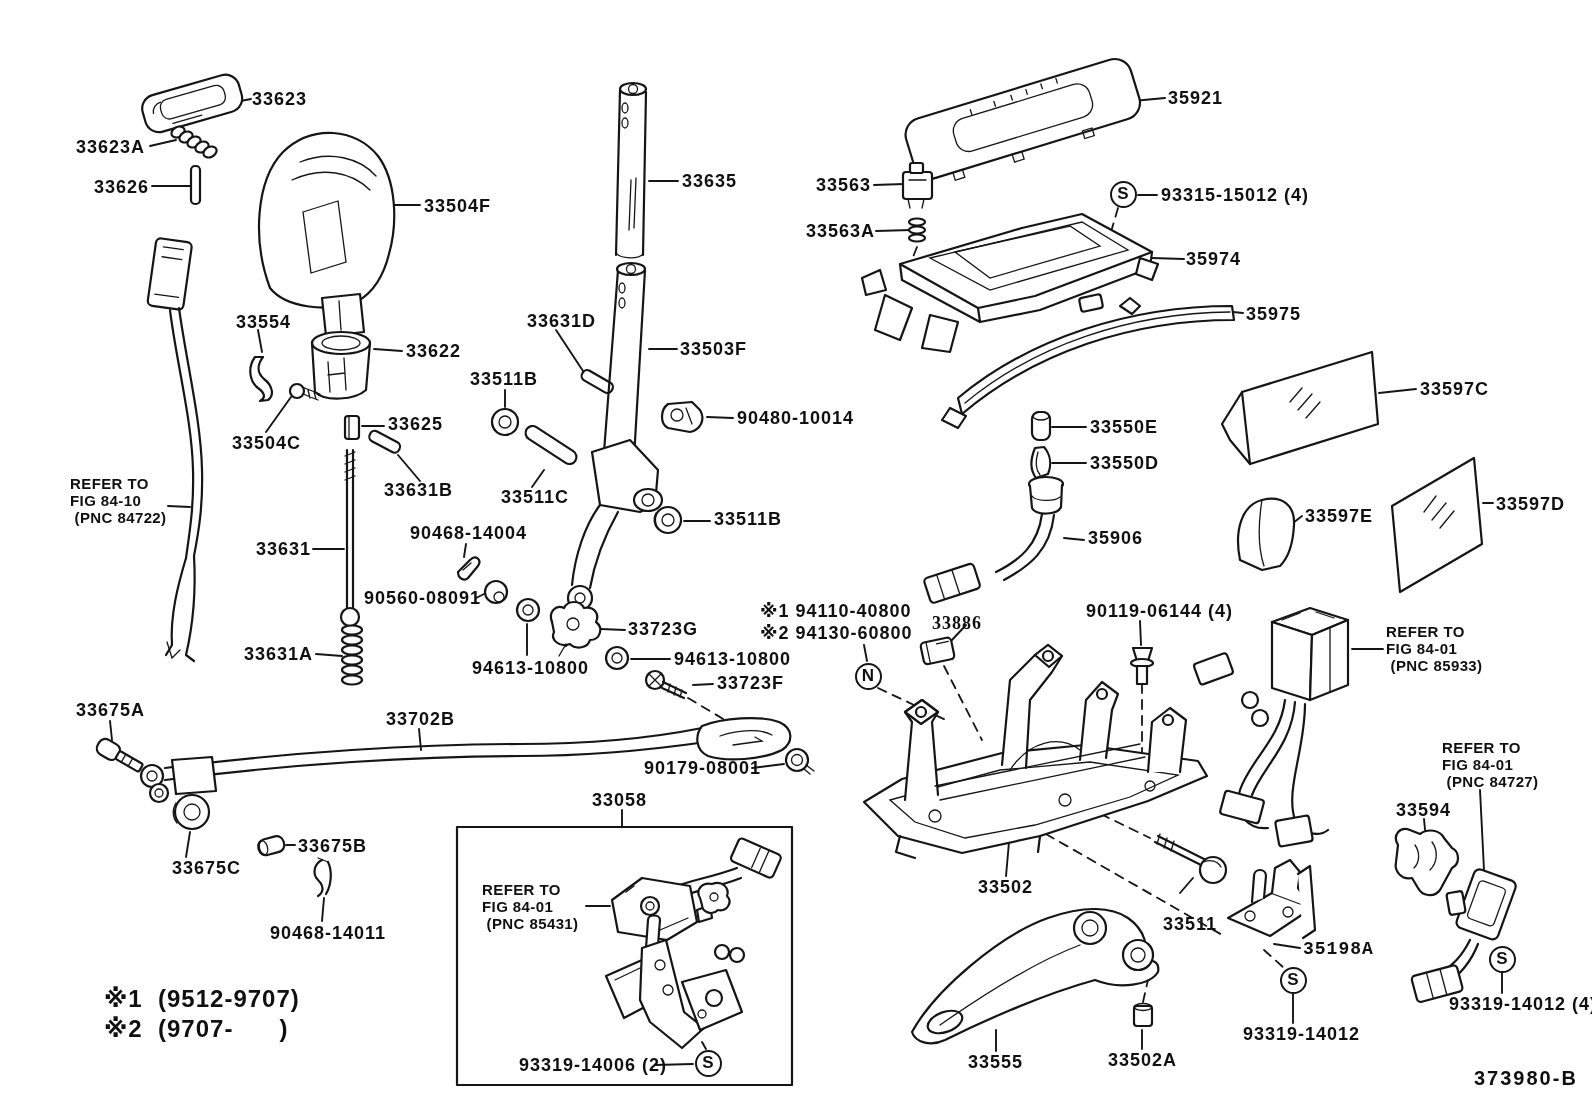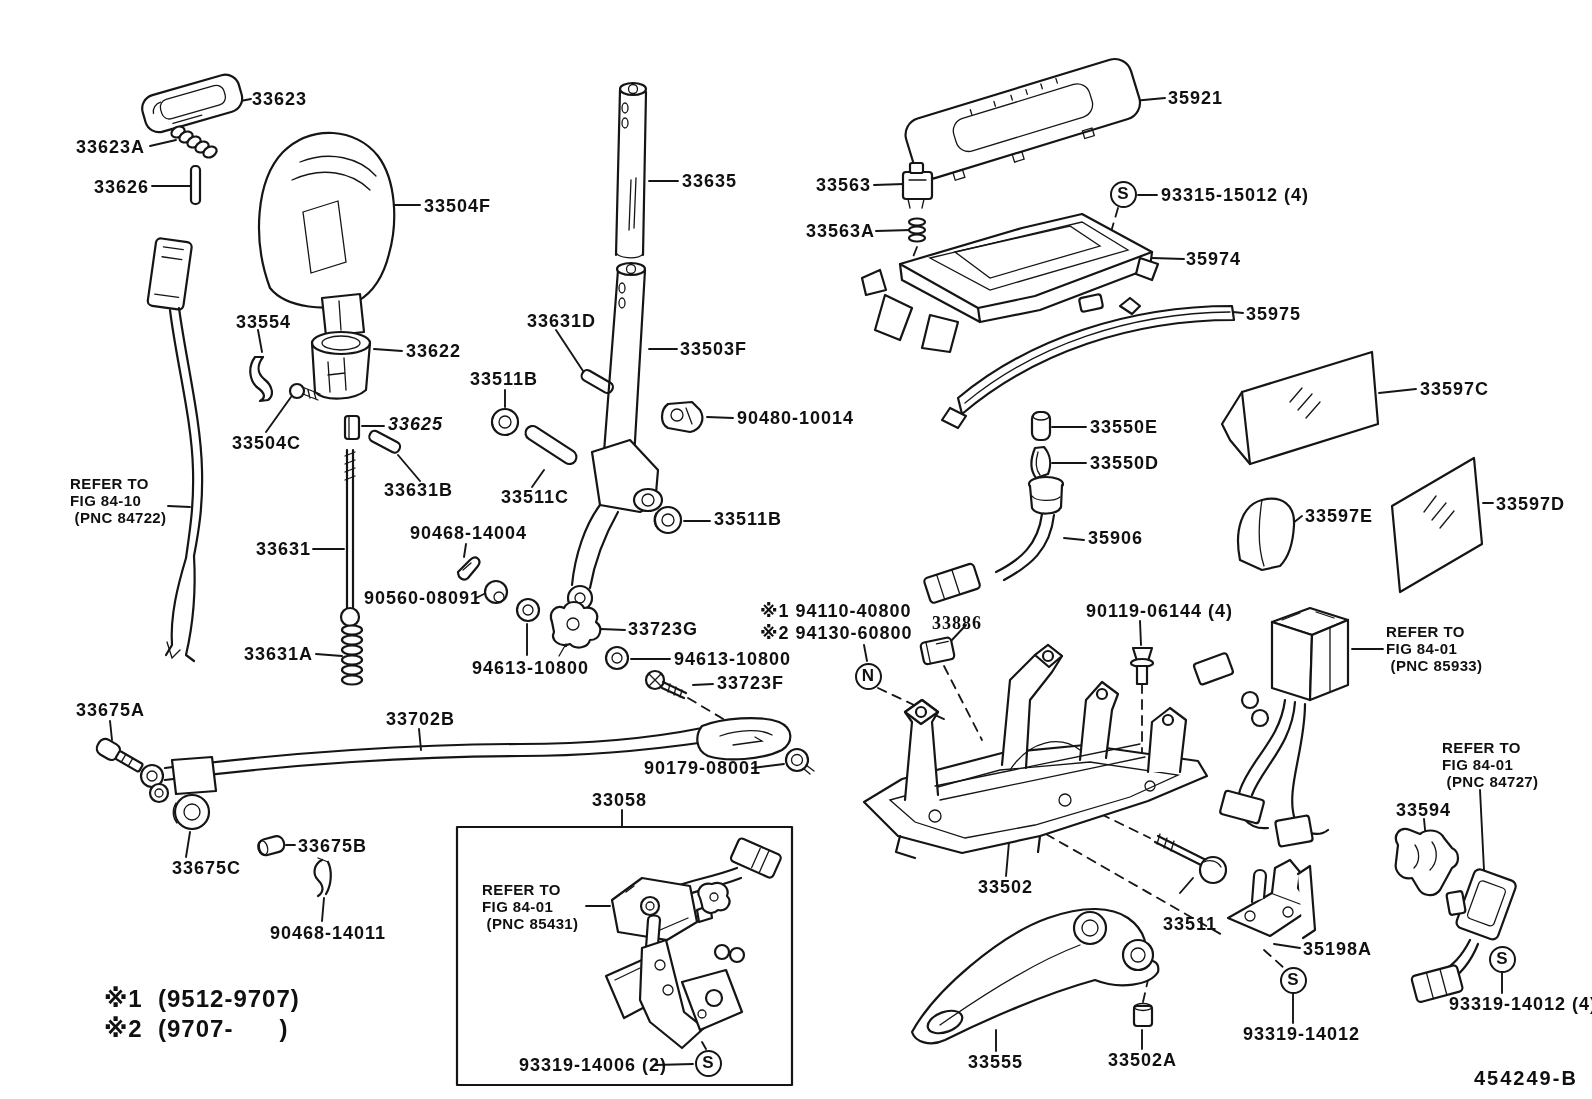--- a/index.html
+++ b/index.html
@@ -466,21 +466,21 @@
 <div id="labels">
       <div class="plabel" style="left: 252px; top: 90px;">33623</div>
       <div class="plabel" style="left: 76px; top: 138px;">33623A</div>
       <div class="plabel" style="left: 94px; top: 178px;">33626</div>
       <div class="plabel" style="left: 424px; top: 197px;">33504F</div>
       <div class="plabel" style="left: 236px; top: 313px;">33554</div>
       <div class="plabel" style="left: 406px; top: 342px;">33622</div>
       <div class="plabel" style="left: 527px; top: 312px;">33631D</div>
       <div class="plabel" style="left: 470px; top: 370px;">33511B</div>
       <div class="plabel" style="left: 232px; top: 434px;">33504C</div>
-      <div class="plabel" style="left: 388px; top: 415px; font-style: italic;">33625</div>
+      <div class="plabel" style="left: 388px; top: 415px;">33625</div>
       <div class="plabel" style="left: 384px; top: 481px;">33631B</div>
       <div class="plabel" style="left: 501px; top: 488px;">33511C</div>
       <div class="plabel" style="left: 682px; top: 172px;">33635</div>
       <div class="plabel" style="left: 680px; top: 340px;">33503F</div>
       <div class="plabel" style="left: 737px; top: 409px;">90480-10014</div>
       <div class="plabel" style="left: 714px; top: 510px;">33511B</div>
       <div class="plabel note" style="left: 70px; top: 476px;">REFER TO
 FIG 84-10
  (PNC 84722)</div>
       <div class="plabel" style="left: 256px; top: 540px;">33631</div>
@@ -504,30 +504,30 @@
       <div class="plabel" style="left: 519px; top: 1056px;">93319-14006 (2)</div>
       <div class="plabel" style="left: 760px; top: 602px; text-align: right;">※1 94110-40800</div>
       <div class="plabel" style="left: 760px; top: 624px;">※2 94130-60800</div>
       <div class="plabel" style="left: 932px; top: 614px; font-family: Liberation Serif, serif;">33886</div>
       <div class="plabel" style="left: 1086px; top: 602px;">90119-06144 (4)</div>
       <div class="plabel note" style="left: 1386px; top: 624px;">REFER TO
 FIG 84-01
  (PNC 85933)</div>
       <div class="plabel" style="left: 978px; top: 878px;">33502</div>
       <div class="plabel" style="left: 1163px; top: 895px; margin-top: 20px;">33511</div>
-      <div class="plabel" style="left: 1303px; top: 940px;">35198A</div>
+      <div class="plabel" style="left: 1303px; top: 940px; font-family: Liberation Mono, monospace;">35198A</div>
       <div class="plabel" style="left: 1243px; top: 1025px;">93319-14012</div>
       <div class="plabel" style="left: 968px; top: 1053px;">33555</div>
       <div class="plabel" style="left: 1108px; top: 1051px;">33502A</div>
       <div class="plabel" style="left: 1396px; top: 801px;">33594</div>
       <div class="plabel note" style="left: 1442px; top: 740px;">REFER TO
 FIG 84-01
  (PNC 84727)</div>
       <div class="plabel" style="left: 1449px; top: 995px;">93319-14012 (4)</div>
-      <div class="plabel fig" style="left: 1474px; top: 1068px;">454249-B</div>
+      <div class="plabel fig" style="left: 1474px; top: 1068px;">373980-B</div>
       <div class="plabel" style="left: 1168px; top: 89px;">35921</div>
       <div class="plabel" style="left: 816px; top: 176px;">33563</div>
       <div class="plabel" style="left: 806px; top: 222px;">33563A</div>
       <div class="plabel" style="left: 1161px; top: 186px;">93315-15012 (4)</div>
       <div class="plabel" style="left: 1186px; top: 250px;">35974</div>
       <div class="plabel" style="left: 1246px; top: 305px;">35975</div>
       <div class="plabel" style="left: 1420px; top: 380px;">33597C</div>
       <div class="plabel" style="left: 1090px; top: 418px;">33550E</div>
       <div class="plabel" style="left: 1090px; top: 454px;">33550D</div>
       <div class="plabel" style="left: 1305px; top: 507px;">33597E</div>

